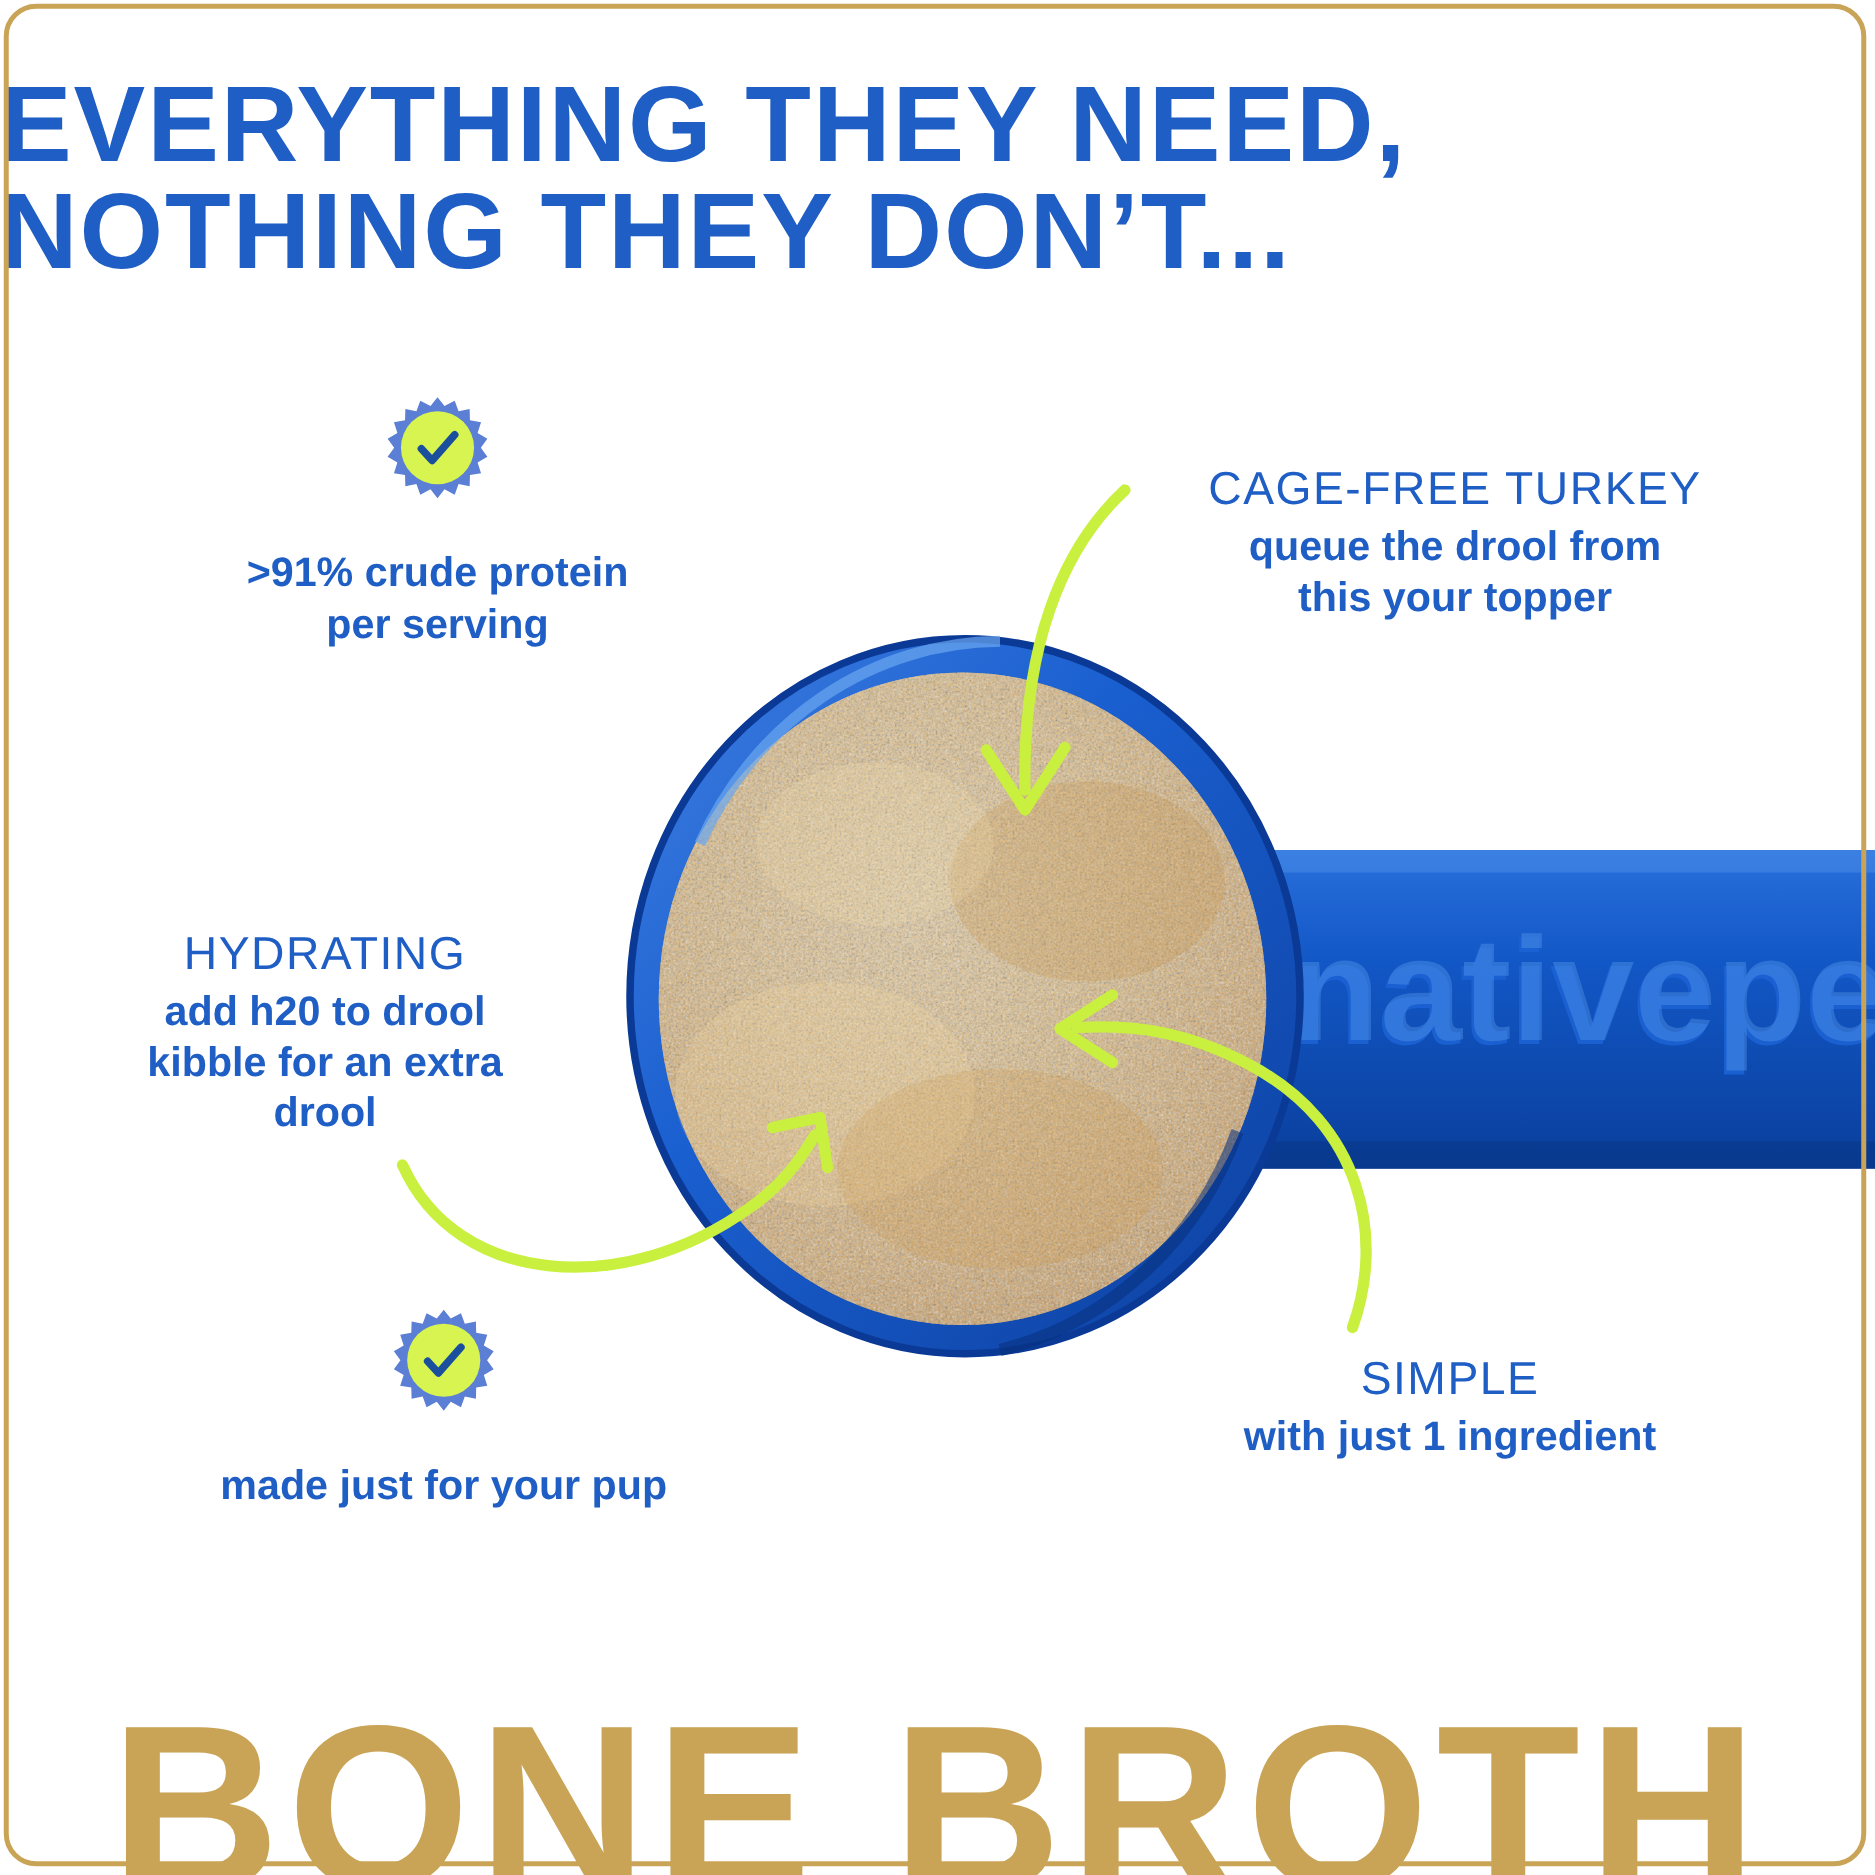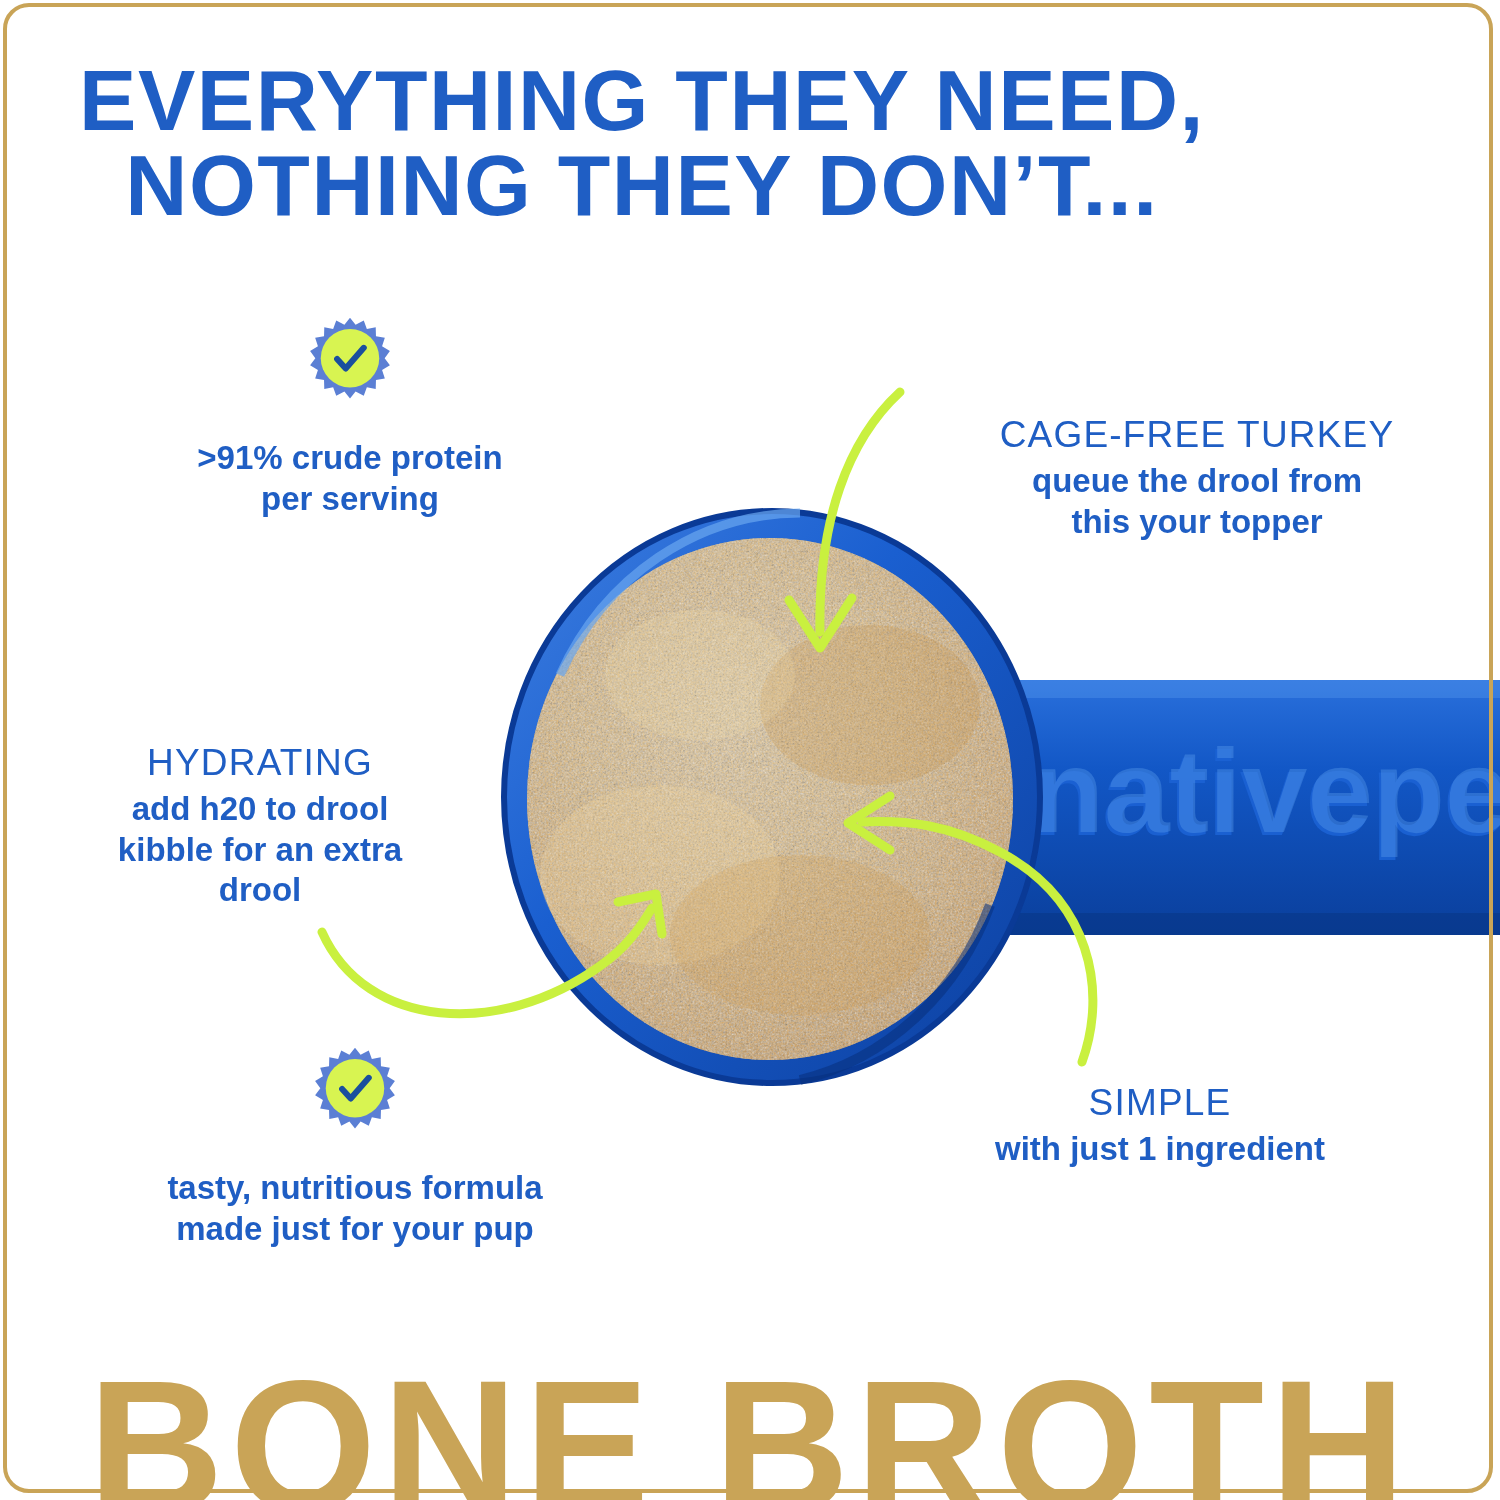--- a/index.html
+++ b/index.html
@@ -30,21 +30,21 @@
     pointer-events: none;
     z-index: 40;
   }
 
   
   #headline {
     position: absolute;
     left: 0;
     top: 58px;
     width: 1284px;
-    text-align: center;
+    text-align: left;
     color: #1f5ec4;
     font-family: "Liberation Sans", sans-serif;
     font-weight: bold;
     font-size: 86px;
     line-height: 0.99;
     letter-spacing: 1.5px;
     z-index: 20;
   }
   #headline .hl-line { display: block; white-space: nowrap; }
 
@@ -81,21 +81,21 @@
     line-height: 1.24;
   }
   .badge-wrap {
     display: flex;
     justify-content: center;
     margin-bottom: 36px;
   }
 
   
   #callout-protein { left: 130px; top: 316px; width: 440px; }
-  #callout-turkey  { left: 917px; top: 370px; width: 560px; margin-top: 44px; }
+  #callout-turkey  { left: 884px; top: 370px; width: 560px; }
   #callout-hydrating { left: 60px; top: 742px; width: 400px; }
   #callout-tasty   { left: 105px; top: 1046px; width: 500px; }
   #callout-simple  { left: 940px; top: 1082px; width: 440px; }
 
   #callout-protein .c-body { margin-top: 0; }
   #callout-tasty .c-body { margin-top: 0; }
 
   
   #product-photo {
     position: absolute;
@@ -247,21 +247,20 @@
 
   <div class="callout badge-callout" id="callout-tasty">
     <div class="badge-wrap">
       <svg width="86" height="86" viewBox="0 0 100 100">
         <polygon fill="#5b7fd4" points="50,2 56.5,10.3 66,5.3 69.6,15.2 79.9,13.1 80.2,23.6 90.5,25.3 87.3,35.3 96.4,40.6 90.3,49 96.4,57.4 87.3,62.7 90.5,72.7 80.2,74.4 79.9,84.9 69.6,82.8 66,92.7 56.5,87.7 50,96 43.5,87.7 34,92.7 30.4,82.8 20.1,84.9 19.8,74.4 9.5,72.7 12.7,62.7 3.6,57.4 9.7,49 3.6,40.6 12.7,35.3 9.5,25.3 19.8,23.6 20.1,13.1 30.4,15.2 34,5.3 43.5,10.3"></polygon>
         <circle cx="50" cy="49" r="34" fill="#d8f451"></circle>
         <path d="M 35 50 L 45 61 L 66 37" fill="none" stroke="#1a4f9e" stroke-width="7" stroke-linecap="round" stroke-linejoin="round"></path>
       </svg>
     </div>
     <div class="c-body">
-      <span>tasty, nutritious formula</span>
       <span>made just for your pup</span>
     </div>
   </div>
 
   <div class="callout" id="callout-simple">
     <div class="c-head">SIMPLE</div>
     <div class="c-body">
       <span>with just 1 ingredient</span>
     </div>
   </div>

